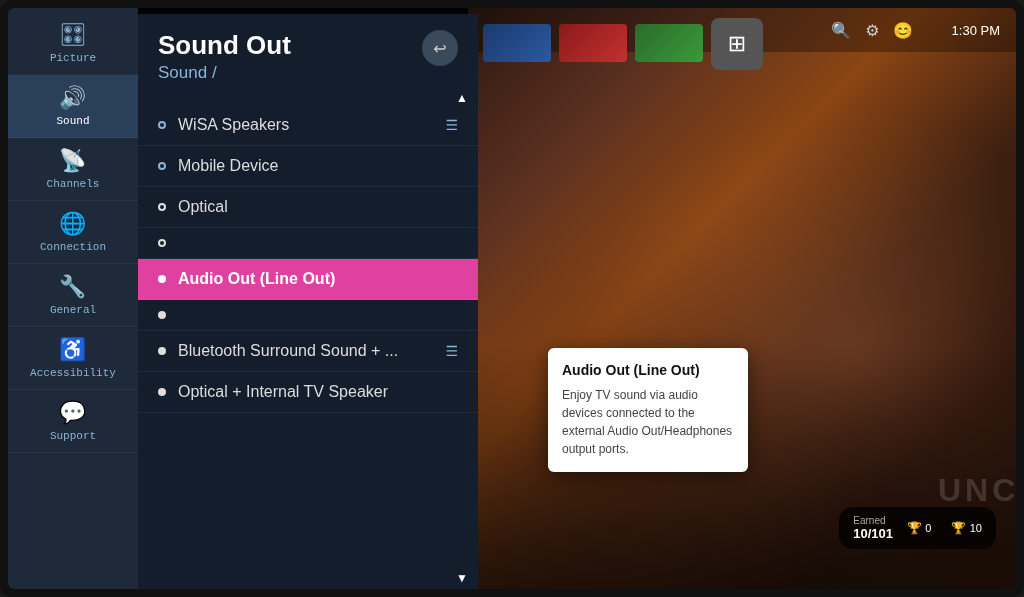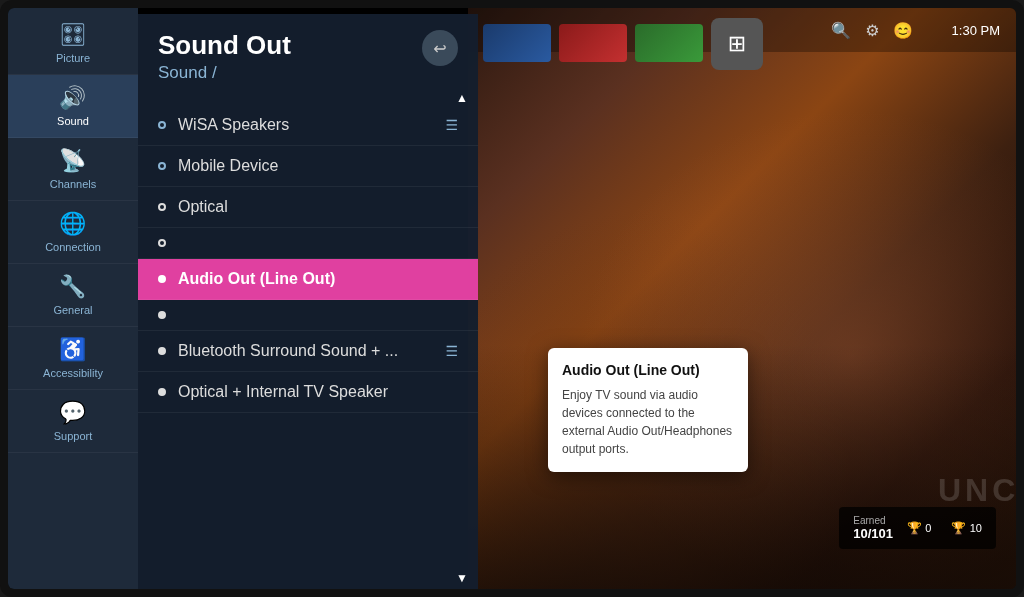--- a/index.html
+++ b/index.html
@@ -158,20 +158,21 @@
       color: #8ab4d4;
       margin-bottom: 4px;
     }
 
     .sidebar-item.active .sidebar-icon { color: #fff; }
 
     .sidebar-label {
       font-size: 11px;
       color: #8ab4d4;
       text-align: center;
+      font-family: Liberation Mono, monospace;
     }
 
     .sidebar-item.active .sidebar-label { color: #fff; }
 
     
     .main-panel {
       width: 340px;
       min-width: 340px;
       background: rgba(20, 30, 45, 0.97);
       display: flex;
@@ -309,21 +310,21 @@
       color: #444;
       line-height: 1.5;
     }
 
     
     .achievement-bar {
       position: absolute;
       bottom: 40px;
       right: 20px;
       background: rgba(0,0,0,0.75);
-      border-radius: 4px;
+      border-radius: 14px;
       padding: 8px 14px;
       display: flex;
       align-items: center;
       gap: 14px;
       z-index: 40;
     }
 
     .achievement-label {
       font-size: 10px;
       color: #aaa;

